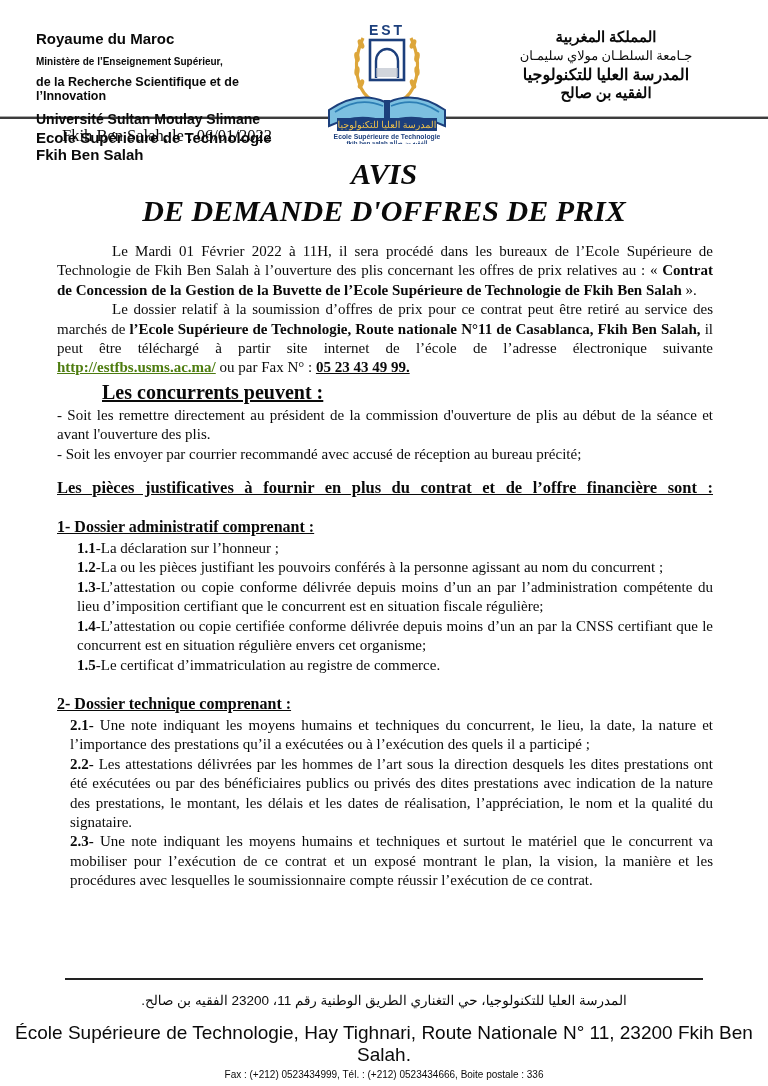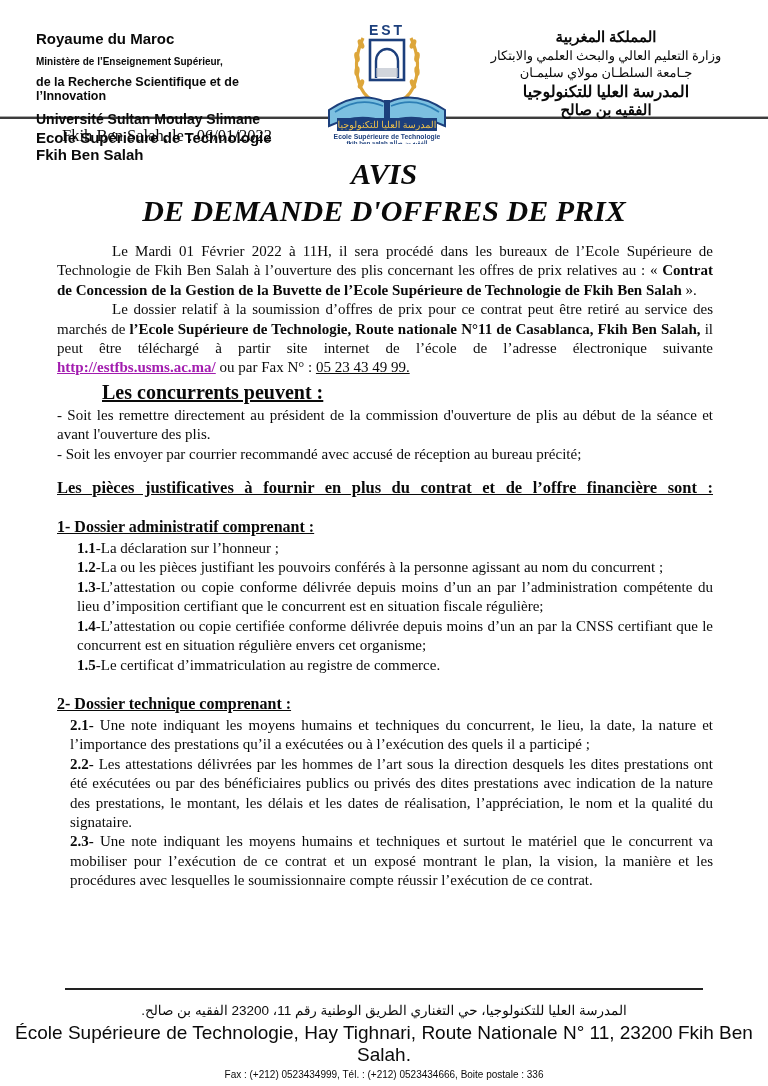--- a/index.html
+++ b/index.html
@@ -31,35 +31,35 @@
   .date-line { margin:7px 0 0 62px; font-weight:normal; font-size:16.5px; }
   
   .title { text-align:center; font-weight:bold; font-style:italic; margin-top:10px; }
   .title .t1 { font-size:30px; line-height:36px; }
   .title .t2 { font-size:30px; line-height:38px; }
   
   .body { padding:12px 55px 0 57px; }
   .para { font-size:15px; line-height:19.4px; text-align:justify; }
   .para.indent { text-indent:55px; }
   .b { font-weight:bold; }
-  a.doclink { color:#a21caf; font-weight:bold; text-decoration:underline; }
-  .fax { font-weight:normal; text-decoration:underline; }
+  a.doclink { color:#4d7c0f; font-weight:bold; text-decoration:underline; }
+  .fax { font-weight:bold; text-decoration:underline; }
   .h-conc { font-size:20px; font-weight:bold; text-decoration:underline;
             margin:3px 0 2px 45px; }
   .h-pieces { margin-top:14px; font-size:16.5px; font-weight:bold;
               text-decoration:underline; text-align:justify; text-align-last:justify; }
   .h-dossier { margin-top:20px; margin-bottom:3px; font-size:16px; font-weight:bold;
                text-decoration:underline; }
   .item { font-size:15px; line-height:19.4px; text-align:justify; padding-left:20px; }
   .item-t { padding-left:13px; }
   
   .footer { position:absolute; left:0; right:0; bottom:6px; text-align:center;
             font-family:"Liberation Sans", sans-serif; }
   .footer-rule { width:638px; margin:0 auto 12px; border-top:2px solid #222; }
-  .footer .fa { font-size:13.5px; direction:rtl; margin-bottom:4px; }
+  .footer .fa { font-size:13.5px; direction:rtl; margin-bottom:14px; }
   .footer .ff { font-size:19px; margin-bottom:3px; }
   .footer .fc { font-size:10px; }
 </style>
 </head>
 <body>
 
 <div class="page">
 
   <div class="header">
     <div class="hdr-left">
@@ -108,21 +108,20 @@
           <text x="66" y="108" text-anchor="middle" font-size="9.5" fill="#f0c24a">المدرسة العليا للتكنولوجيا</text>
         </g>
 
         <text x="66" y="119" text-anchor="middle" font-family="Liberation Sans, sans-serif" font-size="6.8" font-weight="bold" fill="#1c3f7c">Ecole Supérieure de Technologie</text>
         <text x="66" y="125" text-anchor="middle" font-family="Liberation Sans, sans-serif" font-size="6.2" font-weight="bold" fill="#1c3f7c">fkih ben salah  الفقيه بن صالح</text>
       </svg>
     </div>
 
     <div class="hdr-right">
       <div class="r0">المملكة المغربية</div>
-      <div class="r1">وزارة التعليم العالي والبحث العلمي والابتكار</div>
       <div class="r2">جـامعة السلطـان مولاي سليمـان</div>
       <div class="r3">المدرسة العليا للتكنولوجيا</div>
       <div class="r4">الفقيه بن صالح</div>
     </div>
   </div>
 
   <div class="rule-top"></div>
 
   <div class="date-line">Fkih Ben Salah, le : 06/01/2022</div>
 

